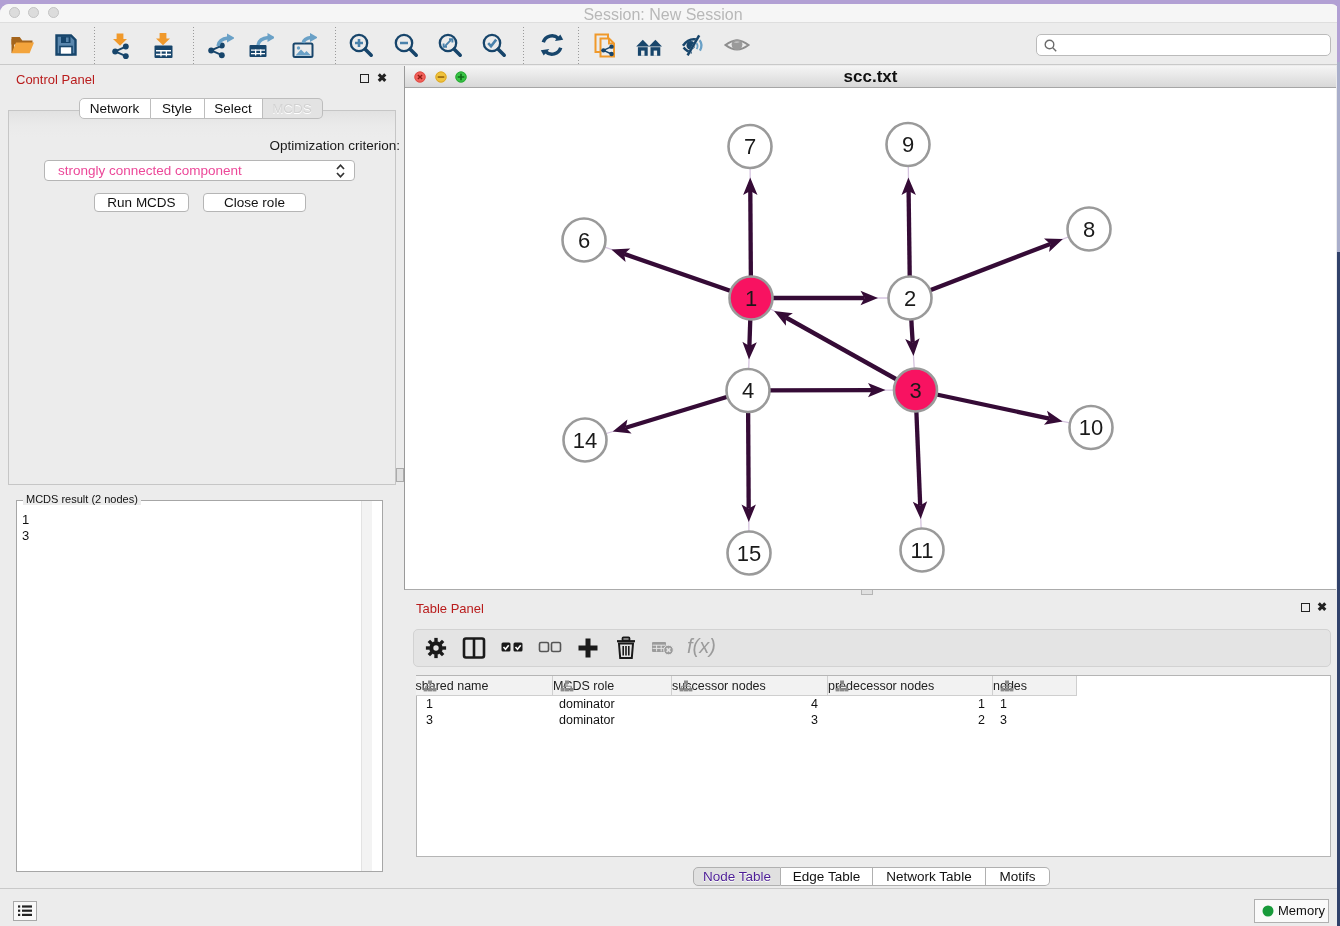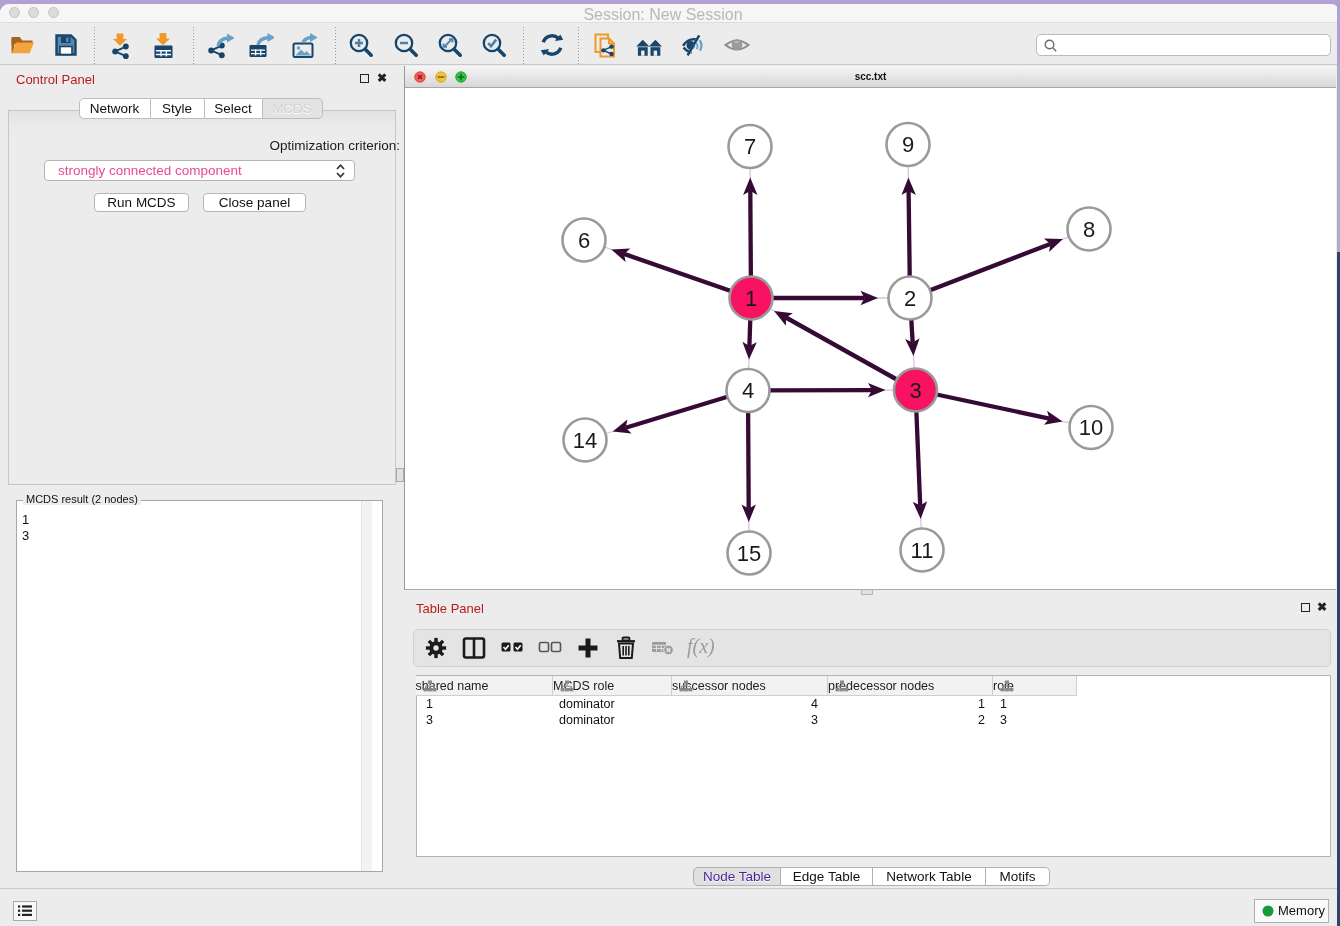--- a/index.html
+++ b/index.html
@@ -9,21 +9,21 @@
 .tl{position:absolute;top:2.5px;width:11px;height:11px;border-radius:50%;background:#dcdcdc;border:1px solid #c3c3c3}
 #toolbar{position:absolute;left:0;top:19px;width:100%;height:42px;background:#ececec;border-bottom:1px solid #c9c9c9}
 .sep{position:absolute;top:23px;height:37px;width:1px;background:repeating-linear-gradient(to bottom,#9a9a9a 0 1px,transparent 1px 3px)}
 #search{position:absolute;left:1036px;top:30px;width:295px;height:21.5px;background:#fff;border:1px solid #bbb;border-radius:5px}
 .tab{position:absolute;top:93.5px;height:21px;background:#fff;border:1px solid #bdbdbd;font-size:13.5px;color:#111;text-align:center;line-height:19px}
 #cpbox{position:absolute;left:8px;top:105.5px;width:388px;height:375px;border:1px solid #c6c6c6;background:linear-gradient(#e2e2e2 0,#eaeaea 14px,#ececec 26px)}
 #combo{position:absolute;left:44px;top:155.5px;width:311px;height:21px;background:#fff;border:1px solid #b5b5b5;border-radius:4px;font-size:13.5px;color:#ec4899;line-height:19px;padding-left:13px}
 .btn{position:absolute;top:188.5px;height:19px;background:#fff;border:1px solid #b5b5b5;border-radius:4px;font-size:13.5px;color:#111;text-align:center;line-height:17px}
 #fs{position:absolute;left:16px;top:495.5px;width:367px;height:372px;background:#fff;border:1px solid #a6a6a6}
 #netwin{position:absolute;left:404px;top:62px;width:932px;height:523.5px;border-left:1px solid #9a9a9a;border-bottom:1px solid #ababab;background:#fff}
-#nettitle{position:absolute;left:0;top:0;width:100%;height:22px;background:linear-gradient(#f5f5f5,#d8d8d8);border-bottom:1px solid #a6a6a6;text-align:center;font-size:10px;font-weight:bold;color:#111;line-height:22px}
+#nettitle{position:absolute;left:0;top:0;width:100%;height:22px;background:linear-gradient(#f5f5f5,#d8d8d8);border-bottom:1px solid #a6a6a6;text-align:center;font-size:17px;font-weight:bold;color:#111;line-height:22px}
 .wbtn{position:absolute;top:5px;width:12px;height:12px}
 .hcell{position:absolute;top:671.5px;height:20px;background:#f2f2f2;border-right:1px solid #cfcfcf;border-bottom:1px solid #cfcfcf;font-size:12.5px;color:#222;line-height:20px}
 .cell{position:absolute;font-size:12.5px;color:#111;height:16px;line-height:16px}
 .btab{position:absolute;top:863px;height:18.5px;border:1px solid #b0b0b0;background:#fff;font-size:13.5px;color:#111;text-align:center;line-height:17px}
 #statusbar{position:absolute;left:0;top:884px;width:100%;height:38px;background:#ececec;border-top:1px solid #c9c9c9}
 #rstrip{position:absolute;right:0;top:0;width:3px;height:926px;background:#31426b;z-index:50}
 .ptxt{position:absolute;font-size:13px;color:#b91c1c}
 .sq{position:absolute;width:9px;height:9px;border:1.5px solid #222}
 .xx{position:absolute;font-size:12px;font-weight:bold;color:#222}
 </style></head><body>
@@ -191,21 +191,21 @@
 <div id="cpbox"></div>
 <div class="tab" style="left:78.5px;width:72px;border-radius:5px 0 0 5px">Network</div>
 <div class="tab" style="left:150.5px;width:54px;border-left:none">Style</div>
 <div class="tab" style="left:204.5px;width:58px;border-left:none">Select</div>
 <div class="tab" style="left:262.5px;width:60px;border-left:none;background:#e3e3e3;color:#d2d2d2;text-shadow:0 1px 0 #fff;border-radius:0 5px 5px 0">MCDS</div>
 <div class="ab" style="left:0;top:134px;width:400px;text-align:right;font-size:13.5px;color:#1a1a1a">Optimization criterion:</div>
 <div id="combo">strongly connected component<svg width="11" height="16" style="position:absolute;right:8px;top:2.5px" viewBox="0 0 11 16">
         <path d="M2 6 L5.5 2.2 L9 6 M2 10 L5.5 13.8 L9 10" fill="none" stroke="#333" stroke-width="1.7"></path>
       </svg></div>
 <div class="btn" style="left:94px;width:95px">Run MCDS</div>
-<div class="btn" style="left:203px;width:103px">Close panel</div>
+<div class="btn" style="left:203px;width:103px">Close role</div>
 <div id="fs">
       <div class="ab" style="left:344px;top:0;width:11px;height:370px;background:#f3f3f3;border-left:1px solid #e3e3e3"></div>
 <div class="ab" style="left:5px;top:11px;font-size:13px;color:#111;line-height:16.5px">1<br>3</div>
     </div>
 <div class="ab" style="left:23px;top:489px;background:#ececec;padding:0 3px;font-size:11px;color:#111">MCDS result (2 nodes)</div>
 <div class="ab" style="left:396px;top:464px;width:8px;height:14px;background:#e0e0e0;border:1px solid #ababab"></div>
 <div class="ab" style="left:861px;top:583.5px;width:12px;height:7px;background:#e0e0e0;border:1px solid #b5b5b5"></div>
 <div id="netwin">
  <div id="nettitle">scc.txt</div>
  <svg class="wbtn" style="left:9px" width="12" height="12" viewBox="0 0 12 12">
@@ -346,21 +346,21 @@
       <rect x="3" y="9" width="14" height="10" rx="1" fill="#9b9b9b"></rect>
       <g stroke="#e4e4e4" stroke-width="1">
         <line x1="3.5" y1="12.2" x2="16.5" y2="12.2"></line>
         <line x1="3.5" y1="15.4" x2="16.5" y2="15.4"></line>
         <line x1="7.6" y1="12" x2="7.6" y2="18.4"></line>
         <line x1="12.2" y1="12" x2="12.2" y2="18.4"></line>
       </g>
       <circle cx="19.5" cy="17" r="4.8" fill="#9b9b9b" stroke="#e4e4e4" stroke-width="1"></circle>
       <path d="M17.6 15.1 l3.8 3.8 M21.4 15.1 l-3.8 3.8" stroke="#e4e4e4" stroke-width="1.5"></path>
     </svg>
-    <div class="ab" style="left:687px;top:630.5px;font-family:Liberation Serif, serif;font-style:italic;font-size:20px;color:#9b9b9b">f(x)</div>
+    <div class="ab" style="left:687px;top:630.5px;font-family:Liberation Sans, sans-serif;font-style:italic;font-size:20px;color:#9b9b9b">f(x)</div>
 <div class="ab" style="left:415.5px;top:670.5px;width:915px;height:182px;background:#fff;border:1px solid #b5b5b5"></div>
 <div class="hcell" style="left:415.5px;width:137.5px">shared name</div>
     <svg class="ab" style="left:422.5px;top:676px" width="14" height="13" viewBox="0 0 14 13">
       <rect x="5" y="0.5" width="4" height="3.4" fill="#8a8a8a"></rect>
       <path d="M7 3.9 V6.2 M2.6 6.2 H11.4 M2.6 6.2 V8 M11.4 6.2 V8" stroke="#8a8a8a" stroke-width="1.1" fill="none"></path>
       <rect x="0.6" y="8" width="4" height="3.4" fill="#8a8a8a"></rect>
       <rect x="9.4" y="8" width="4" height="3.4" fill="#8a8a8a"></rect>
       <rect x="5" y="8" width="4" height="3.4" fill="#8a8a8a"></rect>
     </svg>
     <div class="hcell" style="left:553px;width:119px">MCDS role</div>
@@ -380,21 +380,21 @@
       <rect x="5" y="8" width="4" height="3.4" fill="#8a8a8a"></rect>
     </svg>
     <div class="hcell" style="left:828px;width:165px">predecessor nodes</div>
     <svg class="ab" style="left:835px;top:676px" width="14" height="13" viewBox="0 0 14 13">
       <rect x="5" y="0.5" width="4" height="3.4" fill="#8a8a8a"></rect>
       <path d="M7 3.9 V6.2 M2.6 6.2 H11.4 M2.6 6.2 V8 M11.4 6.2 V8" stroke="#8a8a8a" stroke-width="1.1" fill="none"></path>
       <rect x="0.6" y="8" width="4" height="3.4" fill="#8a8a8a"></rect>
       <rect x="9.4" y="8" width="4" height="3.4" fill="#8a8a8a"></rect>
       <rect x="5" y="8" width="4" height="3.4" fill="#8a8a8a"></rect>
     </svg>
-    <div class="hcell" style="left:993px;width:84px">role</div>
+    <div class="hcell" style="left:993px;width:84px">nodes</div>
     <svg class="ab" style="left:1000px;top:676px" width="14" height="13" viewBox="0 0 14 13">
       <rect x="5" y="0.5" width="4" height="3.4" fill="#8a8a8a"></rect>
       <path d="M7 3.9 V6.2 M2.6 6.2 H11.4 M2.6 6.2 V8 M11.4 6.2 V8" stroke="#8a8a8a" stroke-width="1.1" fill="none"></path>
       <rect x="0.6" y="8" width="4" height="3.4" fill="#8a8a8a"></rect>
       <rect x="9.4" y="8" width="4" height="3.4" fill="#8a8a8a"></rect>
       <rect x="5" y="8" width="4" height="3.4" fill="#8a8a8a"></rect>
     </svg>
     <div class="cell" style="left:426px;top:691.5px">1</div>
     <div class="cell" style="left:559px;top:691.5px">dominator</div>
     <div class="cell" style="left:672px;top:691.5px;width:146px;text-align:right">4</div>

